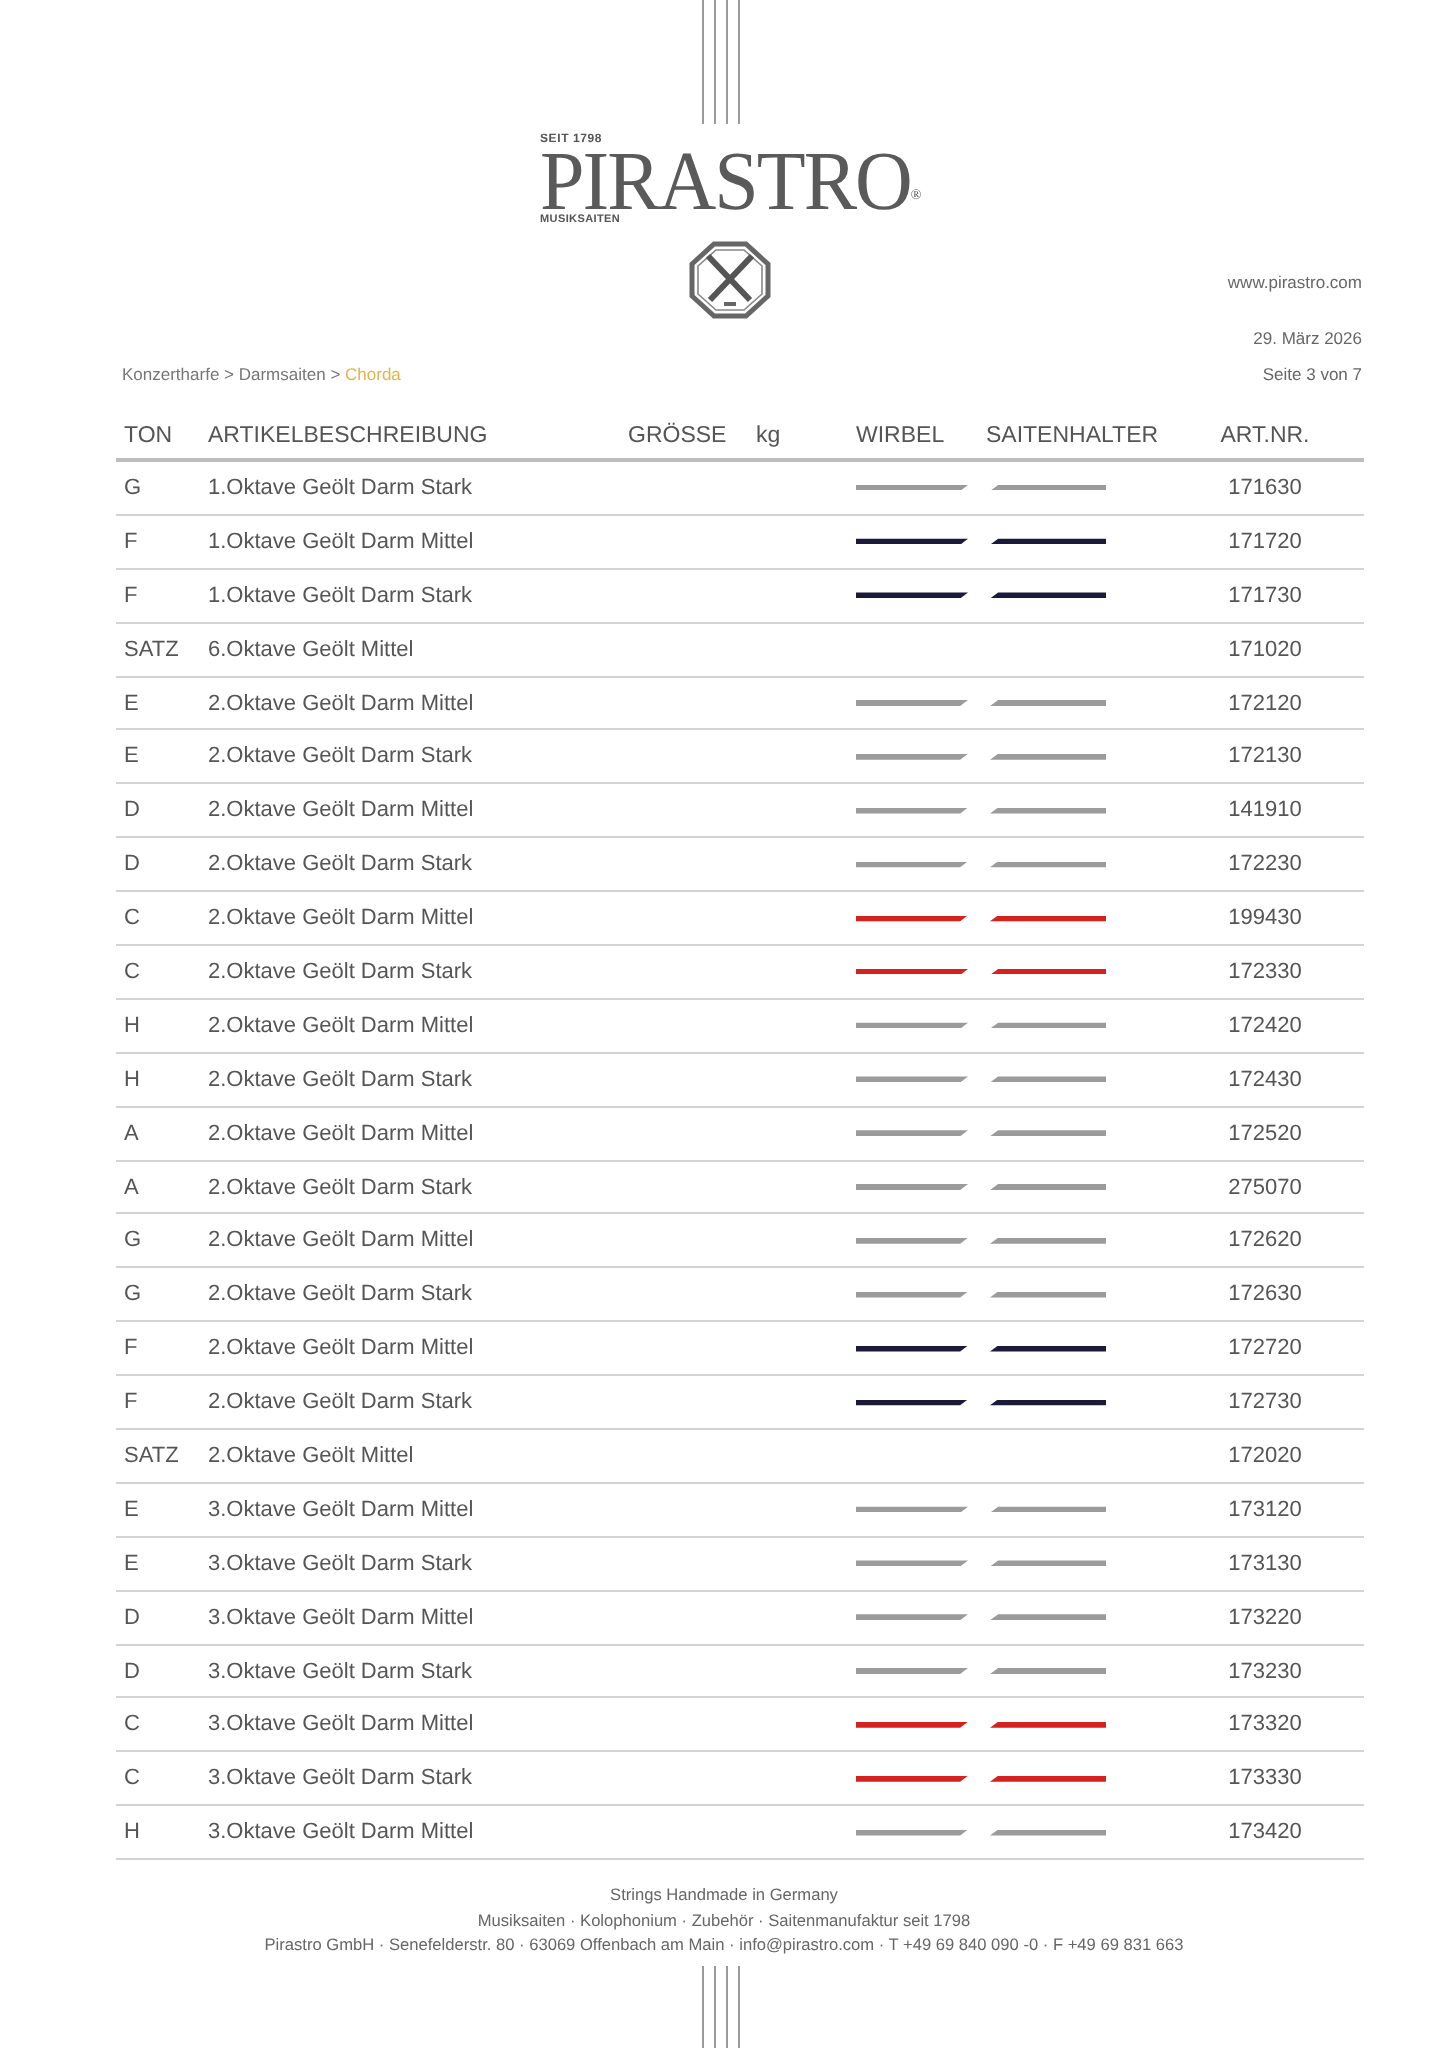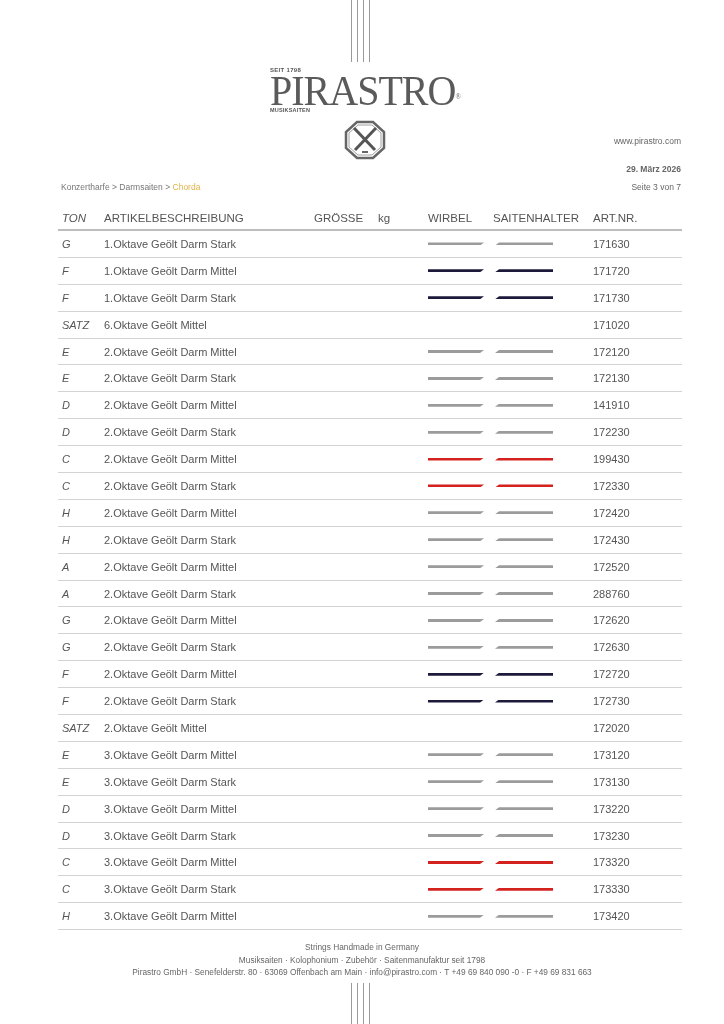--- a/index.html
+++ b/index.html
@@ -11,35 +11,35 @@
   #strings-bottom { top:983px; height:41px; }
   .logo { position:absolute; left:270px; top:62px; width:190px; height:100px; }
   .logo .seit { font-size:6px; font-weight:bold; color:#555; letter-spacing:0.3px; margin-top:5px; }
   .logo .word { font-family:"Liberation Serif", "DejaVu Serif", serif; font-size:40px; color:#5a5a5a;
                 letter-spacing:-1px; line-height:36px; transform:scaleY(1.05); }
   .logo .word sup { font-size:7px; vertical-align:top; position:relative; top:6px; }
   .logo .mus { font-size:5.5px; font-weight:bold; color:#555; letter-spacing:0.2px; margin-top:-2px; }
   .emblem { position:absolute; left:72px; top:58px; }
   .meta { position:absolute; right:43px; text-align:right; font-size:8.5px; color:#666; }
   #web { top:136px; }
-  #date { top:164px;font-weight:bold; }
+  #date { top:164px; }
   #page { top:182px; right:43px; }
   #breadcrumb { position:absolute; left:61px; top:182px; font-size:8.5px; color:#777; }
   #breadcrumb .cur { color:#e2b44a; }
   table { position:absolute; left:58px; top:207px; width:624px; border-collapse:collapse; }
   th { font-weight:normal; text-align:left; font-size:11.5px; color:#555; height:22px; padding:0;
        border-bottom:2px solid #bdbdbd; vertical-align:middle; }
   td { font-size:11px; color:#555; height:25.9px; padding:0; border-bottom:1px solid #d3d3d3; vertical-align:middle; }
-  .c-ton { width:42px; padding-left:4px;font-style:italic; }
+  .c-ton { width:42px; padding-left:4px; }
   .c-desc { width:210px;margin-left:32px; }
   .c-size { width:64px; }
   .c-kg { width:50px; }
   .c-wir { width:65px; }
   .c-sai { width:100px; }
-  .c-art { text-align:left; padding-right:10px; }
+  .c-art { text-align:center; padding-right:10px; }
   .bar { display:block; height:3px; position:relative; }
   .bar-w { width:56px; margin-left:0; clip-path:polygon(0 0, 100% 0, 93% 100%, 0 100%); }
   .bar-s { width:58px; margin-left:2px; clip-path:polygon(7% 0, 100% 0, 100% 100%, 0 100%); }
   .footer { position:absolute; left:0; width:724px; text-align:center; font-size:8.3px; color:#666; }
   #f1 { top:942px; } #f2 { top:955px; } #f3 { top:967px; }
 </style>
 </head>
 <body>
 
 <div class="strings" id="strings-top">
@@ -252,21 +252,21 @@
         <td class="c-ton">A</td>
         <td class="c-desc">2.Oktave Geölt Darm Stark</td>
         <td class="c-size"></td>
         <td class="c-kg"></td>
         <td class="c-wir">
           <span class="bar bar-w" style="background:#9b9b9b"></span>
         </td>
         <td class="c-sai">
           <span class="bar bar-s" style="background:#9b9b9b"></span>
         </td>
-        <td class="c-art">288760</td>
+        <td class="c-art">275070</td>
       </tr>
       <tr>
         <td class="c-ton">G</td>
         <td class="c-desc">2.Oktave Geölt Darm Mittel</td>
         <td class="c-size"></td>
         <td class="c-kg"></td>
         <td class="c-wir">
           <span class="bar bar-w" style="background:#9b9b9b"></span>
         </td>
         <td class="c-sai">

